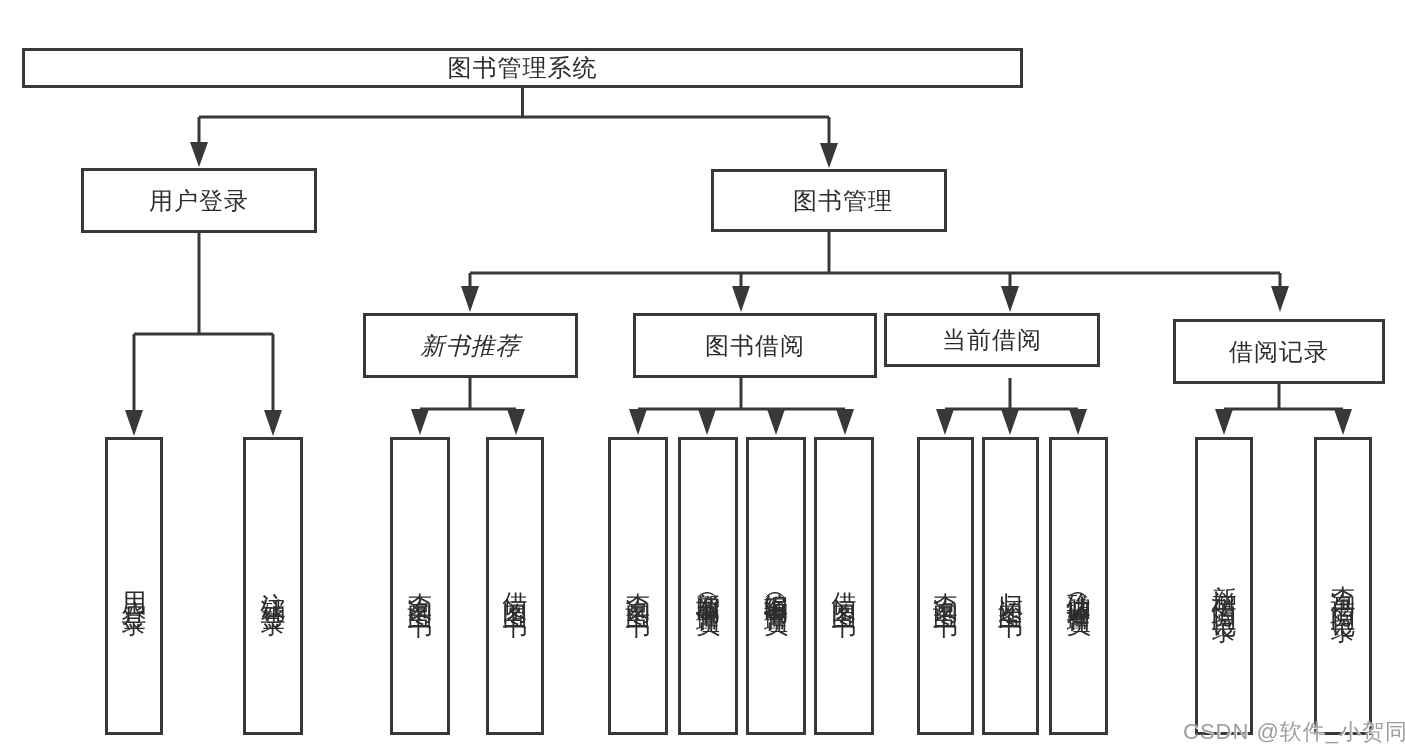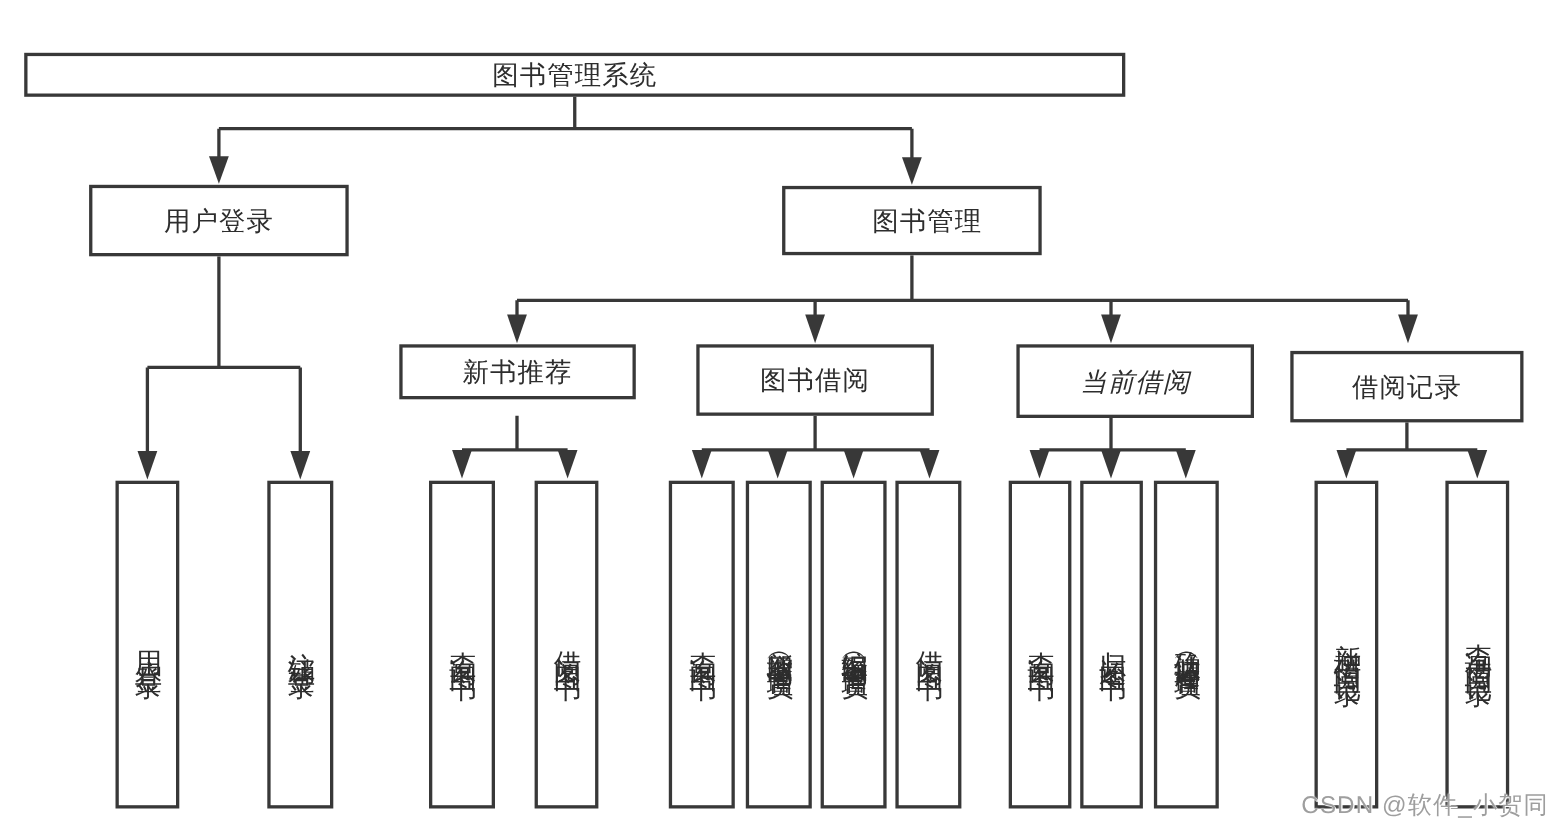--- a/index.html
+++ b/index.html
@@ -117,27 +117,27 @@
     <span>图书管理系统</span>
   </div>
 
   <div class="hbox" style="left:81px;top:168px;width:236px;height:65px;">
     <span>用户登录</span>
   </div>
   <div class="hbox" style="left:711px;top:169px;width:236px;height:63px;padding-left:28px;">
     <span>图书管理</span>
   </div>
 
-  <div class="hbox" style="left:363px;top:313px;width:215px;height:50px;">
+  <div class="hbox" style="left:363px;top:313px;width:215px;height:65px;font-style:italic;">
     <span>新书推荐</span>
   </div>
-  <div class="hbox" style="left:633px;top:313px;width:216px;height:65px;">
+  <div class="hbox" style="left:633px;top:313px;width:244px;height:65px;">
     <span>图书借阅</span>
   </div>
-  <div class="hbox" style="left:924px;top:313px;width:216px;height:67px;font-style:italic;">
+  <div class="hbox" style="left:884px;top:313px;width:216px;height:54px;">
     <span>当前借阅</span>
   </div>
   <div class="hbox" style="left:1173px;top:319px;width:212px;height:65px;">
     <span>借阅记录</span>
   </div>
 
   <div class="vbox" style="left:105px;width:58px;">
     <span>用户登录</span>
   </div>
   <div class="vbox" style="left:243px;width:60px;">

